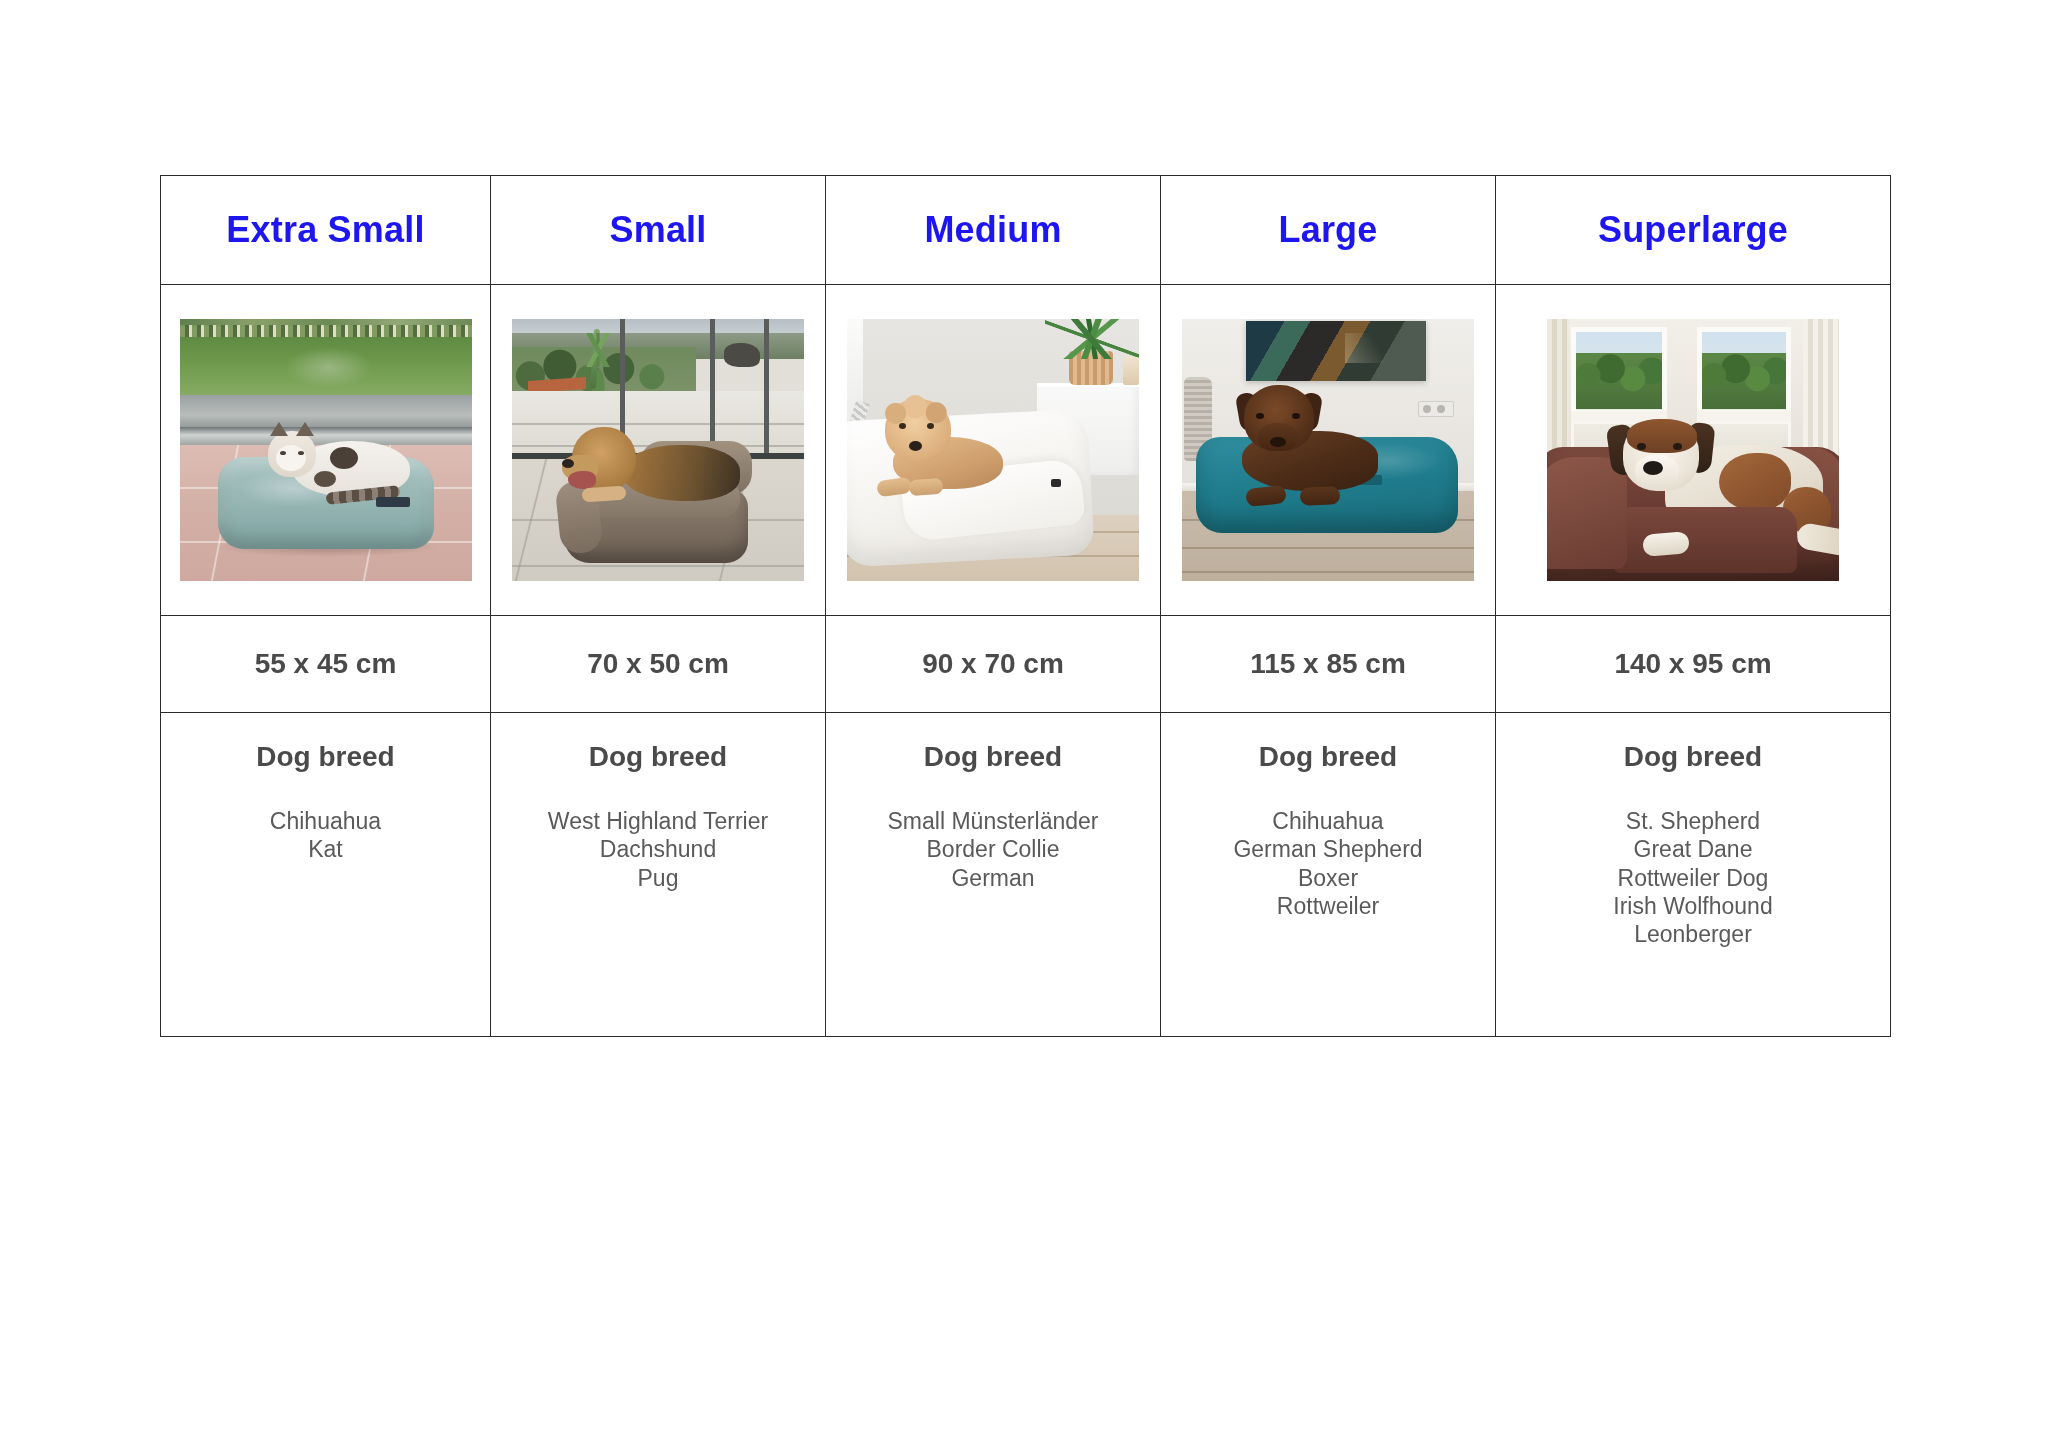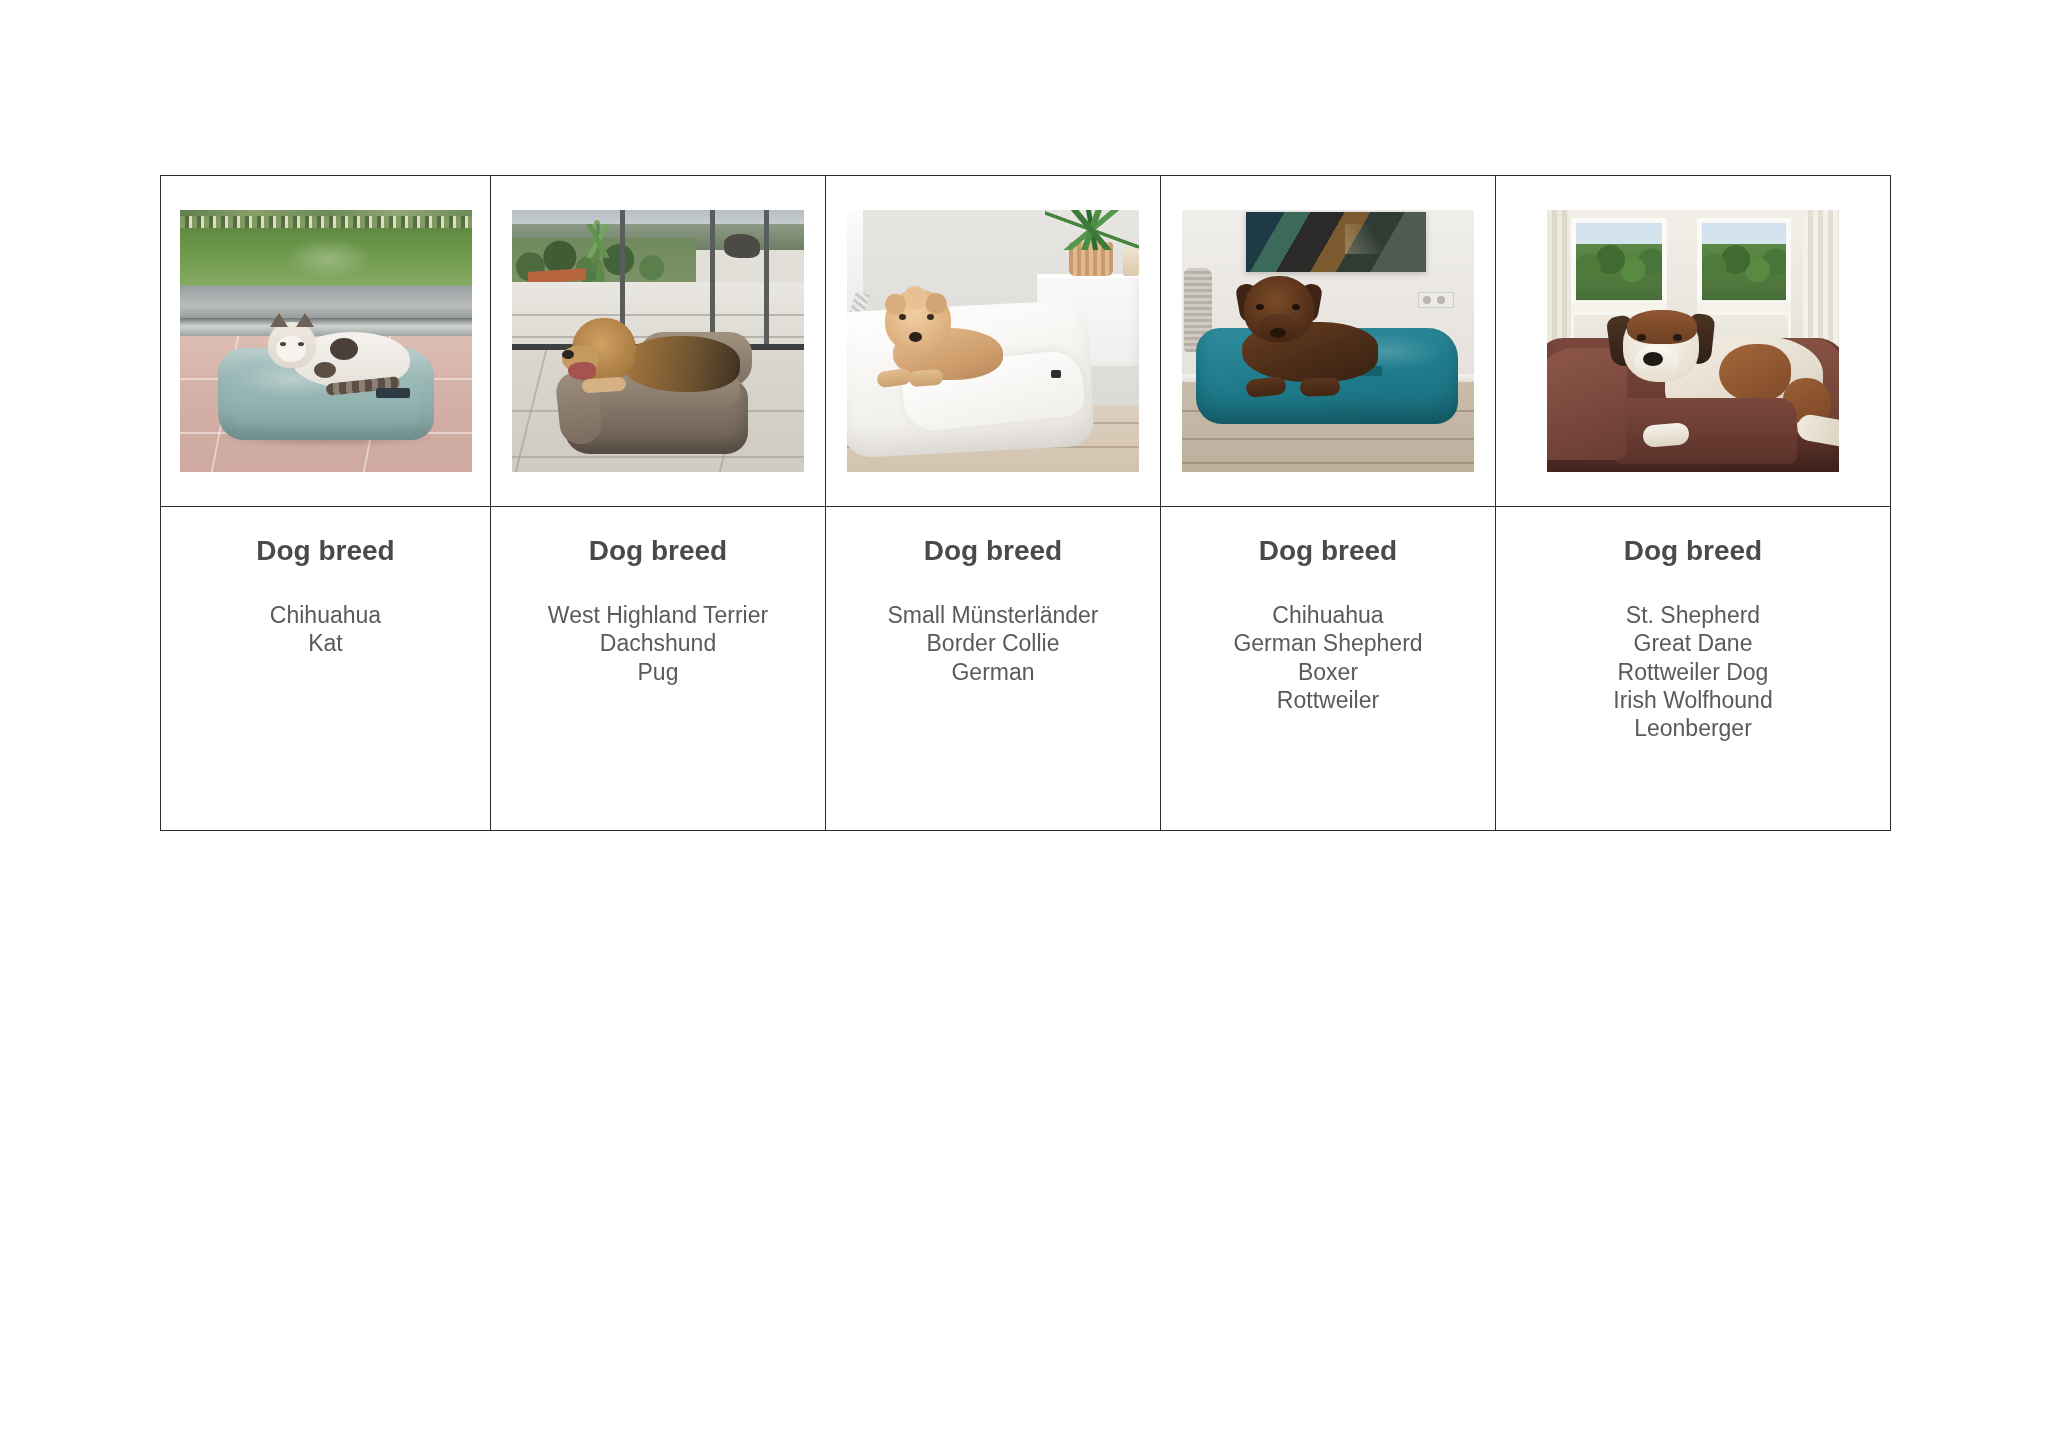--- a/index.html
+++ b/index.html
@@ -637,20 +637,37 @@
   <table class="size-table">
     <colgroup>
       <col style="width:330px">
         <col style="width:335px">
         <col style="width:335px">
         <col style="width:335px">
         <col style="width:395px">
     </colgroup>
     <tbody>
 
+      <tr class="row-header">
+        <td>
+          <div class="col-title">Extra Small</div>
+        </td>
+        <td>
+          <div class="col-title">Small</div>
+        </td>
+        <td>
+          <div class="col-title">Medium</div>
+        </td>
+        <td>
+          <div class="col-title">Large</div>
+        </td>
+        <td>
+          <div class="col-title">Superlarge</div>
+        </td>
+      </tr>
 
       <tr class="row-photo">
 
         <td>
           <div class="photo-wrap">
             <div class="photo img1">
               <div class="sky-strip"></div>
               <div class="fence"></div>
               <div class="grass"></div>
               <div class="pavement"></div>
@@ -800,20 +817,37 @@
               <div class="dog-eye se1"></div>
               <div class="dog-eye se2"></div>
               <div class="dog-snout"></div>
               <div class="dog-nose"></div>
               <div class="dog-paw sp1"></div>
             </div>
           </div>
         </td>
       </tr>
 
+      <tr class="row-dims">
+        <td>
+          <div class="dim-text">55 x 45 cm</div>
+        </td>
+        <td>
+          <div class="dim-text">70 x 50 cm</div>
+        </td>
+        <td>
+          <div class="dim-text">90 x 70 cm</div>
+        </td>
+        <td>
+          <div class="dim-text">115 x 85 cm</div>
+        </td>
+        <td>
+          <div class="dim-text">140 x 95 cm</div>
+        </td>
+      </tr>
 
       <tr class="row-breeds">
         <td>
           <div class="breed-heading">Dog breed</div>
           <div class="breed-list">
             <span class="breed-item">Chihuahua</span>
             <span class="breed-item">Kat</span>
           </div>
         </td>
         <td>

